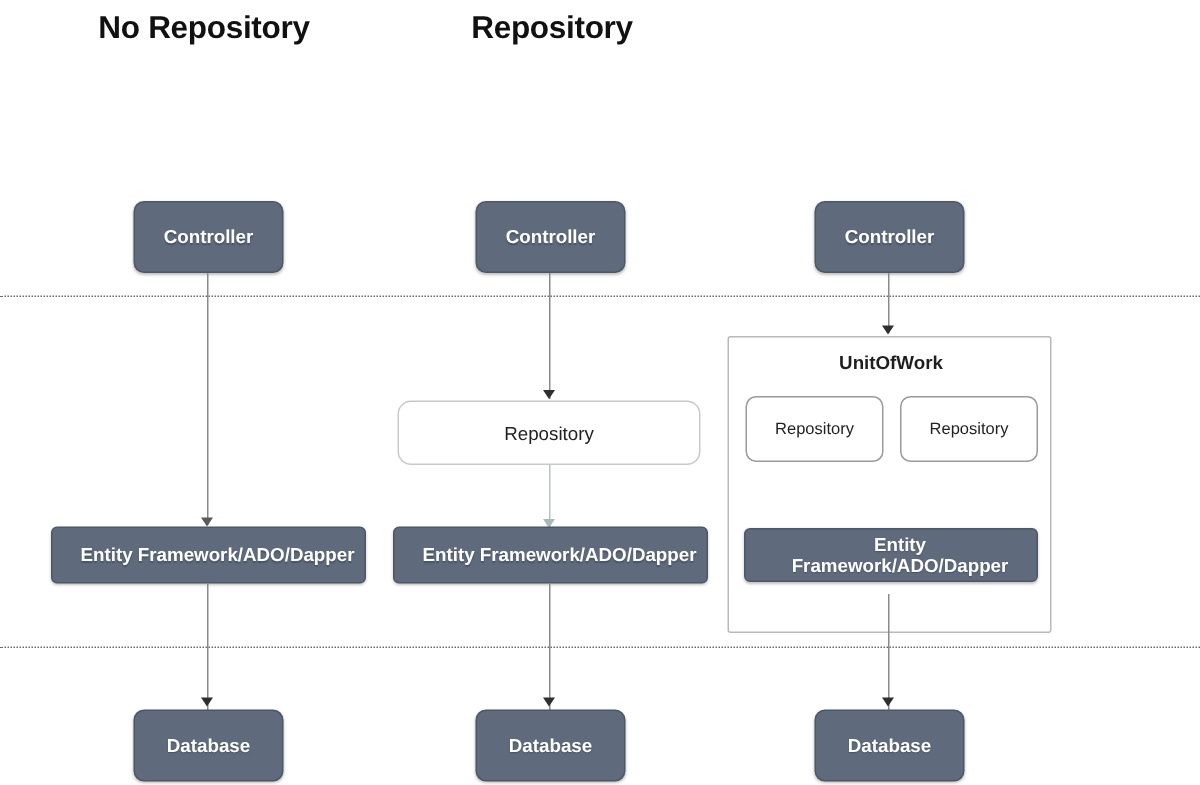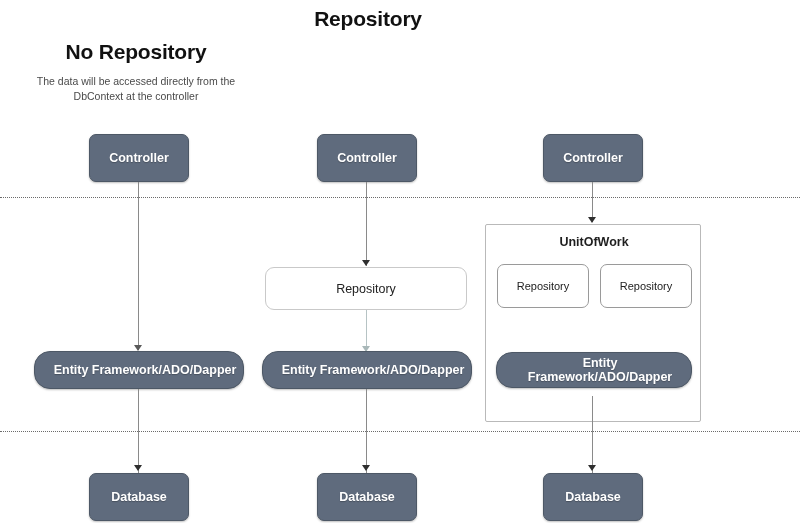--- a/index.html
+++ b/index.html
@@ -48,21 +48,21 @@
     color: #111111;
     letter-spacing: -0.2px;
   }
   .col-sub {
     margin-top: 9px;
     font-size: 10.5px;
     line-height: 15px;
     color: #4a4a4a;
   }
 
-  #head-1 { left: 18px;  top: 6px;  width: 236px; margin-top: 33px; }
+  #head-1 { left: 18px;  top: 6px;  width: 236px; }
   #head-2 { left: 262px; top: 6px;  width: 212px; }
   #head-3 { left: 492px; top: 6px;  width: 220px; }
 
   
   .node {
     position: absolute;
     box-sizing: border-box;
     display: flex;
     align-items: center;
     justify-content: center;
@@ -75,21 +75,21 @@
     border: 1px solid #4d5866;
     border-radius: 7px;
     color: #ffffff;
     font-weight: bold;
     font-size: 12.5px;
     box-shadow: 0 1px 2px rgba(0,0,0,0.25);
     text-shadow: 0 1px 1px rgba(0,0,0,0.25);
   }
   .node.solid.wide {
     font-size: 12.5px;
-    border-radius: 16px;
+    border-radius: 4px;
     padding-left: 12px;
   }
 
   
   .node.outline {
     background: #ffffff;
     border: 1px solid #c9c9c9;
     border-radius: 9px;
     color: #222222;
     font-size: 12.5px;
@@ -142,21 +142,20 @@
   .arrowhead.light { border-top-color: #a9b8b9; }
   .arrowhead.dark  { border-top-color: #2f2f2f; }
 </style>
 </head>
 <body>
 
 <div id="canvas">
 
   <div class="col-head" id="head-1">
     <div class="col-title">No Repository</div>
-    <div class="col-sub">The data will be accessed directly from the DbContext at the controller</div>
   </div>
 
   <div class="col-head" id="head-2">
     <div class="col-title">Repository</div>
   </div>
 
 
   <div class="divider" id="divider-top"></div>
   <div class="divider" id="divider-bottom"></div>
 

